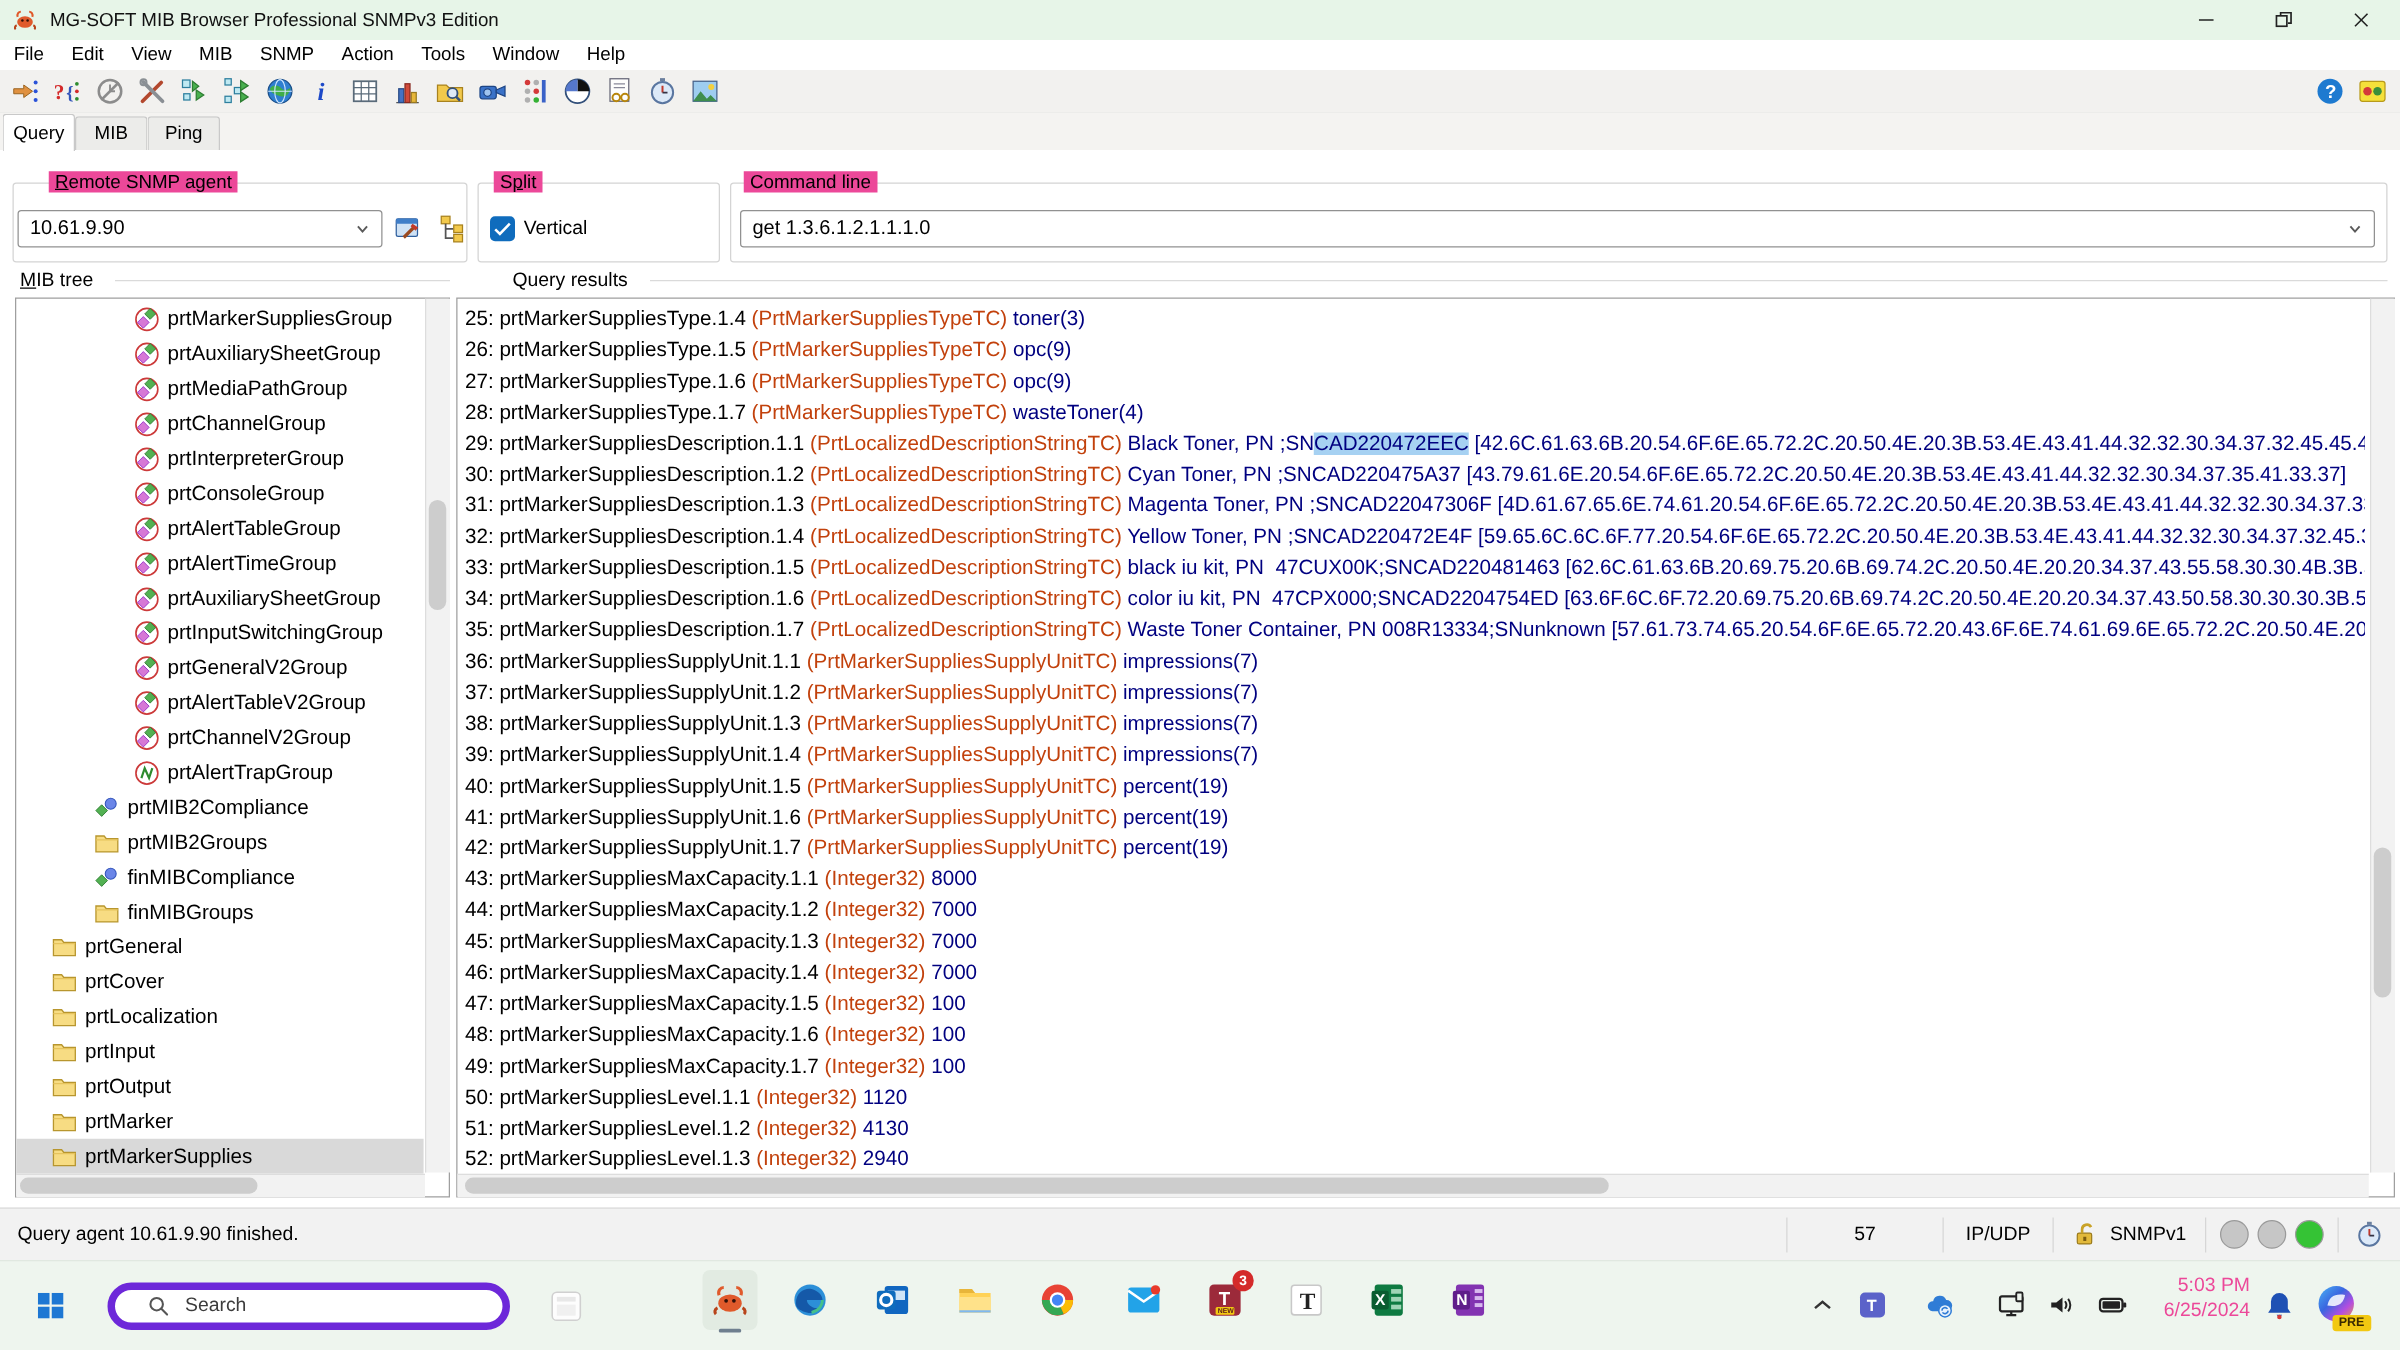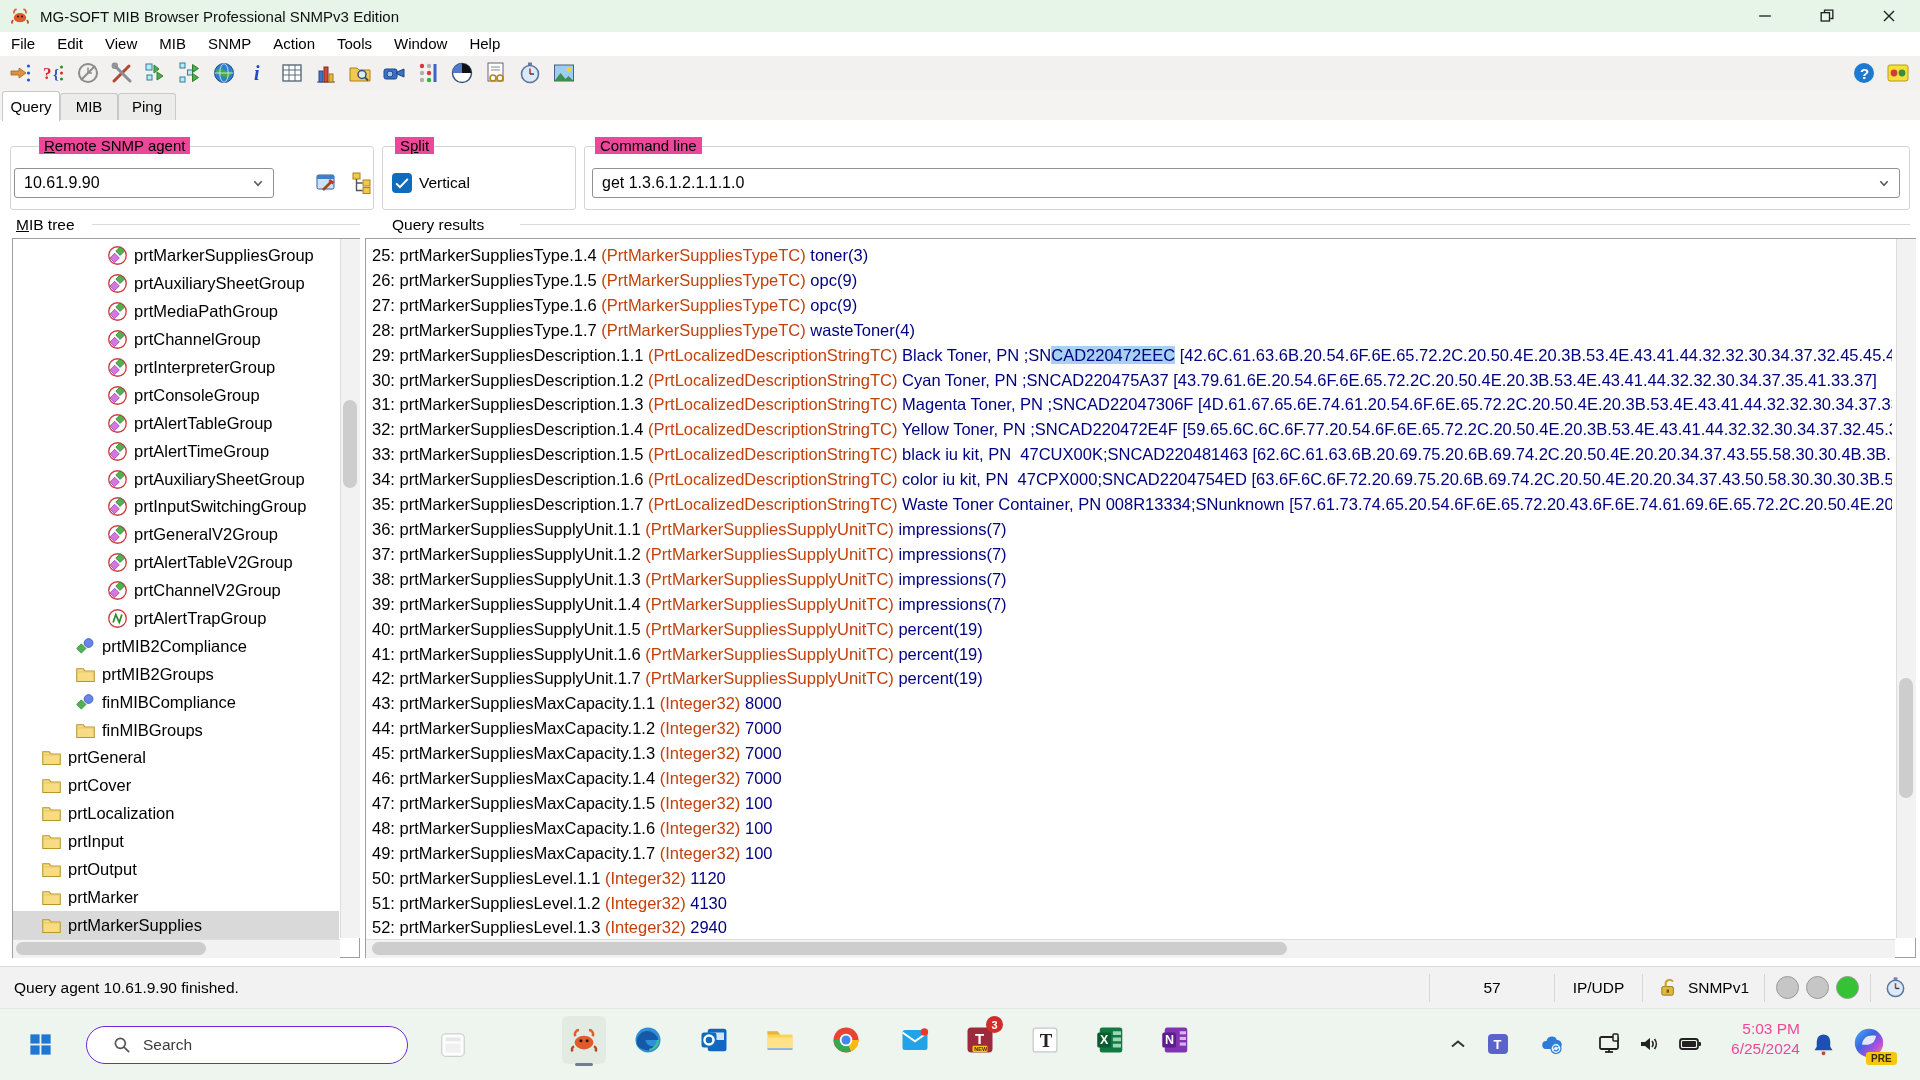--- a/index.html
+++ b/index.html
@@ -63,21 +63,21 @@
   .statusbar{position:absolute;left:0;top:966px;width:1920px;height:42px;background:#f2f2f2;border-top:1px solid #dadada;
              display:flex;align-items:center;font-size:15.5px;box-sizing:border-box;}
   .sb-msg{flex:1;padding-left:14px;}
   .sb-cell{height:28px;border-left:1px solid #d6d6d6;display:flex;align-items:center;justify-content:center;gap:7px;}
   .light{width:21px;height:21px;border-radius:50%;border:1px solid #9a9a9a;}
   .sb-ico{width:23px;height:23px;}
   
   .taskbar{position:absolute;left:0;top:1008px;width:1920px;height:72px;background:#eef5ee;border-top:1px solid #e0e8e0;}
   .tb-start{position:absolute;left:20px;top:1024px;width:40px;height:40px;display:flex;align-items:center;justify-content:center;border-radius:6px;}
   .tb-start svg{width:27px;height:27px;}
-  .tb-search{position:absolute;left:86px;top:1026px;width:322px;height:38px;background:#fff;border:1px solid #6d28d9;
+  .tb-search{position:absolute;left:86px;top:1026px;width:322px;height:38px;background:#fff;border:6px solid #6d28d9;
              border-radius:19px;display:flex;align-items:center;box-sizing:border-box;}
   .tb-search svg{width:20px;height:20px;margin-left:14px;}
   .tb-search span{margin-left:11px;font-size:15.5px;color:#3c3c3c;}
   .tb-white{position:absolute;left:438px;top:1030px;width:30px;height:30px;}
   .task-app{position:absolute;top:1016px;width:44px;height:48px;display:flex;align-items:center;justify-content:center;border-radius:6px;}
   .task-app svg{width:30px;height:30px;}
   .task-app.active{background:#e2ebe2;}
   .app-indicator{position:absolute;top:1063px;height:3px;border-radius:2px;background:#6f7f8f;}
   .badge{position:absolute;width:17px;height:17px;border-radius:50%;background:#d42a2a;color:#fff;font-size:11px;
          font-weight:bold;display:flex;align-items:center;justify-content:center;}
@@ -335,21 +335,21 @@
 <div class="tabrow" id="tabrow">
     <div class="tab active" style="left: 2px; width: 56px;">Query</div>
     <div class="tab" style="left: 60px; width: 56px;">MIB</div>
     <div class="tab" style="left: 118px; width: 56px;">Ping</div>
   </div>
 <div class="page"></div>
 
 <div class="group" style="left:10px;top:146px;width:362px;height:62px;">
   <span class="group-label" style="left:28px;"><span class="u">R</span><span>emote SNMP agent</span></span>
 </div>
-<div class="combo" style="left:14px;top:168px;width:260px;">
+<div class="combo" style="left:14px;top:168px;width:292px;">
   <span class="val">10.61.9.90</span>
   <span class="chev">
       <svg viewBox="0 0 24 24" width="100%" height="100%">
         <path d="M8 10l4 4.5 4-4.5" fill="none" stroke="#5a5a5a" stroke-width="1.7"></path>
       </svg>
     </span>
 </div>
 <div class="mini-btn" style="left:312px;top:169px;">
     <span>
       <svg viewBox="0 0 24 24" width="100%" height="100%">
@@ -509,21 +509,21 @@
           <path d="M2 9h20" stroke="#e6c35c"></path>
         </svg></span><span>prtMarkerSupplies</span></div>
   </div>
 <div class="vsb" style="left:340px;top:239px;height:699px;">
   <div class="thumb-v" style="top:161px;height:88px;"></div>
 </div>
 <div class="hsb" style="left:13px;top:939px;width:327px;">
   <div class="thumb-h" style="left:3px;width:190px;"></div>
 </div>
 
-<span class="section-label" style="left:392px;top:216px;">Query results</span>
+<span class="section-label" style="left:410px;top:216px;">Query results</span>
 <div class="section-line" style="left:520px;top:224px;width:1390px;"></div>
 <div class="pane" style="left:365px;top:238px;width:1551px;height:720px;"></div>
 <div class="result-lines" id="result-lines"><div class="rl"><span class="nm">25: prtMarkerSuppliesType.1.4 </span><span class="tp">(PrtMarkerSuppliesTypeTC) </span><span class="vl">toner(3)</span></div><div class="rl"><span class="nm">26: prtMarkerSuppliesType.1.5 </span><span class="tp">(PrtMarkerSuppliesTypeTC) </span><span class="vl">opc(9)</span></div><div class="rl"><span class="nm">27: prtMarkerSuppliesType.1.6 </span><span class="tp">(PrtMarkerSuppliesTypeTC) </span><span class="vl">opc(9)</span></div><div class="rl"><span class="nm">28: prtMarkerSuppliesType.1.7 </span><span class="tp">(PrtMarkerSuppliesTypeTC) </span><span class="vl">wasteToner(4)</span></div><div class="rl"><span class="nm">29: prtMarkerSuppliesDescription.1.1 </span><span class="tp">(PrtLocalizedDescriptionStringTC) </span><span class="vl">Black Toner, PN ;SN</span><span class="sel">CAD220472EEC</span><span class="vl"> [42.6C.61.63.6B.20.54.6F.6E.65.72.2C.20.50.4E.20.3B.53.4E.43.41.44.32.32.30.34.37.32.45.45.43]</span></div><div class="rl"><span class="nm">30: prtMarkerSuppliesDescription.1.2 </span><span class="tp">(PrtLocalizedDescriptionStringTC) </span><span class="vl">Cyan Toner, PN ;SNCAD220475A37 [43.79.61.6E.20.54.6F.6E.65.72.2C.20.50.4E.20.3B.53.4E.43.41.44.32.32.30.34.37.35.41.33.37]</span></div><div class="rl"><span class="nm">31: prtMarkerSuppliesDescription.1.3 </span><span class="tp">(PrtLocalizedDescriptionStringTC) </span><span class="vl">Magenta Toner, PN ;SNCAD22047306F [4D.61.67.65.6E.74.61.20.54.6F.6E.65.72.2C.20.50.4E.20.3B.53.4E.43.41.44.32.32.30.34.37.33.30.36.46]</span></div><div class="rl"><span class="nm">32: prtMarkerSuppliesDescription.1.4 </span><span class="tp">(PrtLocalizedDescriptionStringTC) </span><span class="vl">Yellow Toner, PN ;SNCAD220472E4F [59.65.6C.6C.6F.77.20.54.6F.6E.65.72.2C.20.50.4E.20.3B.53.4E.43.41.44.32.32.30.34.37.32.45.34.46]</span></div><div class="rl"><span class="nm">33: prtMarkerSuppliesDescription.1.5 </span><span class="tp">(PrtLocalizedDescriptionStringTC) </span><span class="vl">black iu kit, PN  47CUX00K;SNCAD220481463 [62.6C.61.63.6B.20.69.75.20.6B.69.74.2C.20.50.4E.20.20.34.37.43.55.58.30.30.4B.3B.53.4E]</span></div><div class="rl"><span class="nm">34: prtMarkerSuppliesDescription.1.6 </span><span class="tp">(PrtLocalizedDescriptionStringTC) </span><span class="vl">color iu kit, PN  47CPX000;SNCAD2204754ED [63.6F.6C.6F.72.20.69.75.20.6B.69.74.2C.20.50.4E.20.20.34.37.43.50.58.30.30.30.3B.53.4E]</span></div><div class="rl"><span class="nm">35: prtMarkerSuppliesDescription.1.7 </span><span class="tp">(PrtLocalizedDescriptionStringTC) </span><span class="vl">Waste Toner Container, PN 008R13334;SNunknown [57.61.73.74.65.20.54.6F.6E.65.72.20.43.6F.6E.74.61.69.6E.65.72.2C.20.50.4E.20.30]</span></div><div class="rl"><span class="nm">36: prtMarkerSuppliesSupplyUnit.1.1 </span><span class="tp">(PrtMarkerSuppliesSupplyUnitTC) </span><span class="vl">impressions(7)</span></div><div class="rl"><span class="nm">37: prtMarkerSuppliesSupplyUnit.1.2 </span><span class="tp">(PrtMarkerSuppliesSupplyUnitTC) </span><span class="vl">impressions(7)</span></div><div class="rl"><span class="nm">38: prtMarkerSuppliesSupplyUnit.1.3 </span><span class="tp">(PrtMarkerSuppliesSupplyUnitTC) </span><span class="vl">impressions(7)</span></div><div class="rl"><span class="nm">39: prtMarkerSuppliesSupplyUnit.1.4 </span><span class="tp">(PrtMarkerSuppliesSupplyUnitTC) </span><span class="vl">impressions(7)</span></div><div class="rl"><span class="nm">40: prtMarkerSuppliesSupplyUnit.1.5 </span><span class="tp">(PrtMarkerSuppliesSupplyUnitTC) </span><span class="vl">percent(19)</span></div><div class="rl"><span class="nm">41: prtMarkerSuppliesSupplyUnit.1.6 </span><span class="tp">(PrtMarkerSuppliesSupplyUnitTC) </span><span class="vl">percent(19)</span></div><div class="rl"><span class="nm">42: prtMarkerSuppliesSupplyUnit.1.7 </span><span class="tp">(PrtMarkerSuppliesSupplyUnitTC) </span><span class="vl">percent(19)</span></div><div class="rl"><span class="nm">43: prtMarkerSuppliesMaxCapacity.1.1 </span><span class="tp">(Integer32) </span><span class="vl">8000</span></div><div class="rl"><span class="nm">44: prtMarkerSuppliesMaxCapacity.1.2 </span><span class="tp">(Integer32) </span><span class="vl">7000</span></div><div class="rl"><span class="nm">45: prtMarkerSuppliesMaxCapacity.1.3 </span><span class="tp">(Integer32) </span><span class="vl">7000</span></div><div class="rl"><span class="nm">46: prtMarkerSuppliesMaxCapacity.1.4 </span><span class="tp">(Integer32) </span><span class="vl">7000</span></div><div class="rl"><span class="nm">47: prtMarkerSuppliesMaxCapacity.1.5 </span><span class="tp">(Integer32) </span><span class="vl">100</span></div><div class="rl"><span class="nm">48: prtMarkerSuppliesMaxCapacity.1.6 </span><span class="tp">(Integer32) </span><span class="vl">100</span></div><div class="rl"><span class="nm">49: prtMarkerSuppliesMaxCapacity.1.7 </span><span class="tp">(Integer32) </span><span class="vl">100</span></div><div class="rl"><span class="nm">50: prtMarkerSuppliesLevel.1.1 </span><span class="tp">(Integer32) </span><span class="vl">1120</span></div><div class="rl"><span class="nm">51: prtMarkerSuppliesLevel.1.2 </span><span class="tp">(Integer32) </span><span class="vl">4130</span></div><div class="rl"><span class="nm">52: prtMarkerSuppliesLevel.1.3 </span><span class="tp">(Integer32) </span><span class="vl">2940</span></div></div>
 <div class="vsb" style="left:1896px;top:239px;height:699px;">
   <div class="thumb-v" style="top:439px;height:120px;"></div>
 </div>
 <div class="hsb" style="left:366px;top:939px;width:1529px;">
   <div class="thumb-h" style="left:6px;width:915px;"></div>
 </div>
 

